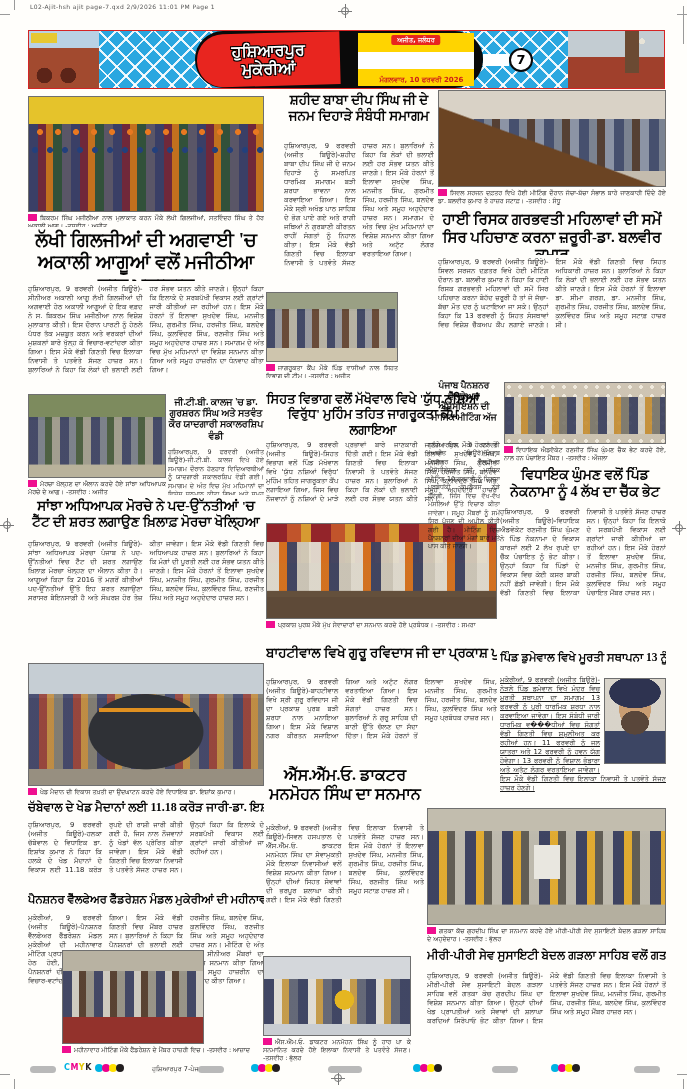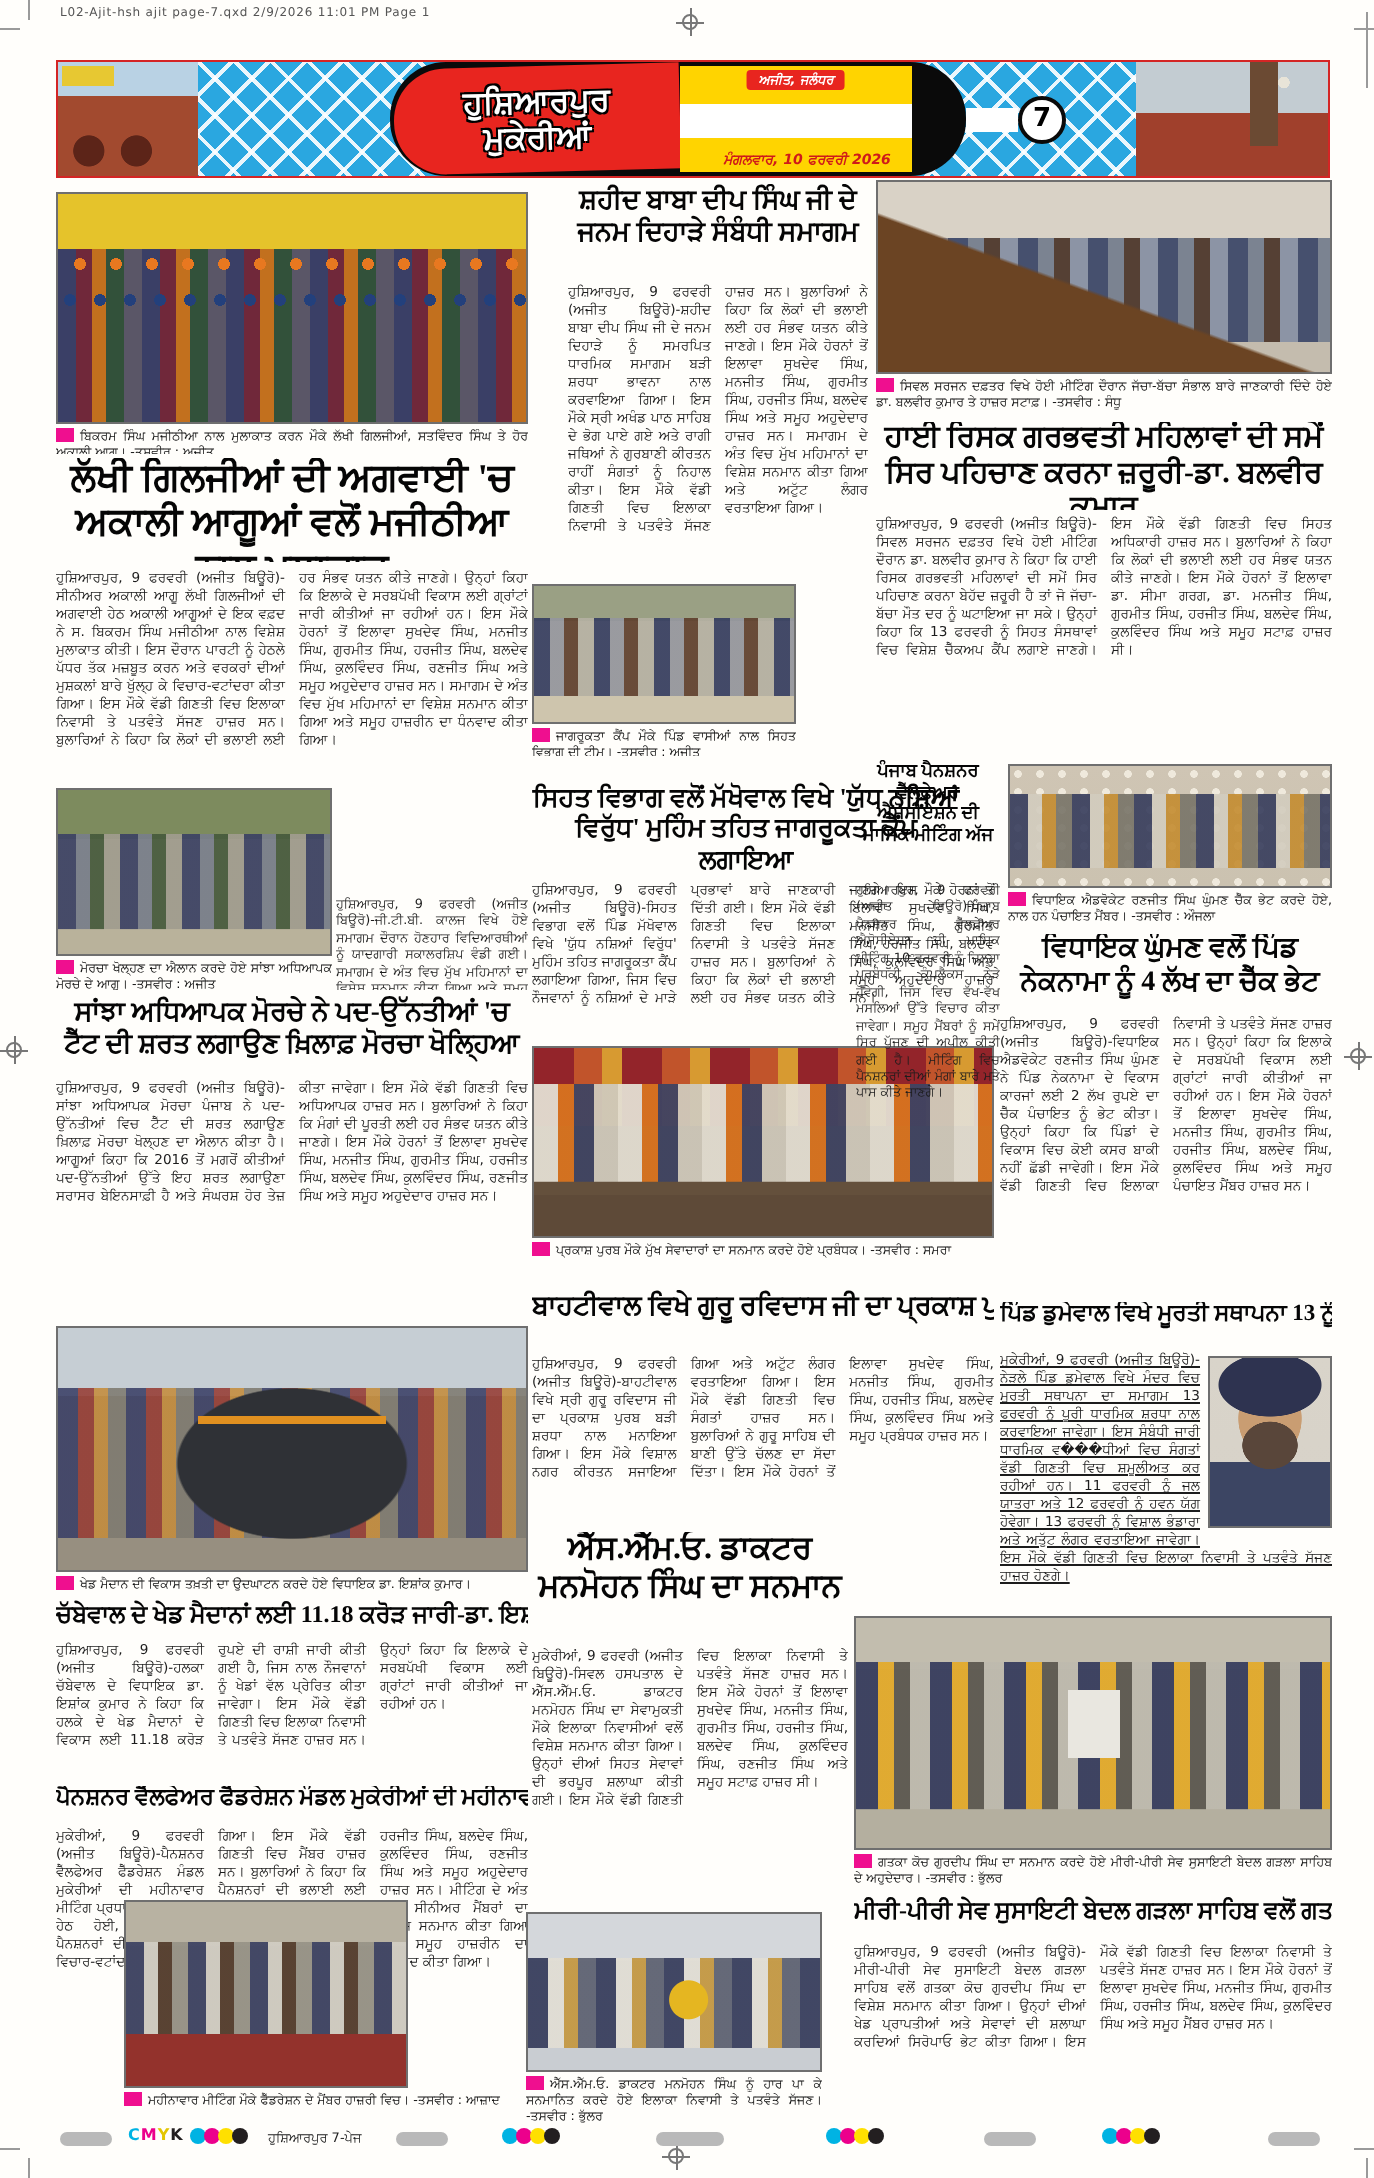--- a/index.html
+++ b/index.html
@@ -19,21 +19,21 @@
         border:1px solid #d42525;background-color:#2aa7e0;
         background-image:repeating-linear-gradient(45deg,transparent 0 11px,rgba(255,255,255,.9) 11px 13px),
                          repeating-linear-gradient(-45deg,transparent 0 11px,rgba(255,255,255,.9) 11px 13px);}
   .mast .mphoto{position:absolute;top:0;height:57px;border:0;}
   .moval{position:absolute;left:166px;top:0;width:288px;height:57px;background:#0a0a0a;border-radius:28px;}
   .mred{position:absolute;left:168px;top:2px;width:143px;height:53px;background:#e8251f;
         border-radius:26px 0 0 26px;display:flex;flex-direction:column;align-items:center;justify-content:center;
         transform:rotate(-1.5deg);}
   .mred .l{font-weight:bold;color:#fff;font-size:16px;line-height:1.1;white-space:nowrap;
         text-shadow:1px 1px 0 #000,-1px 1px 0 #000,1px -1px 0 #000,-1px -1px 0 #000;}
-  .myellow{position:absolute;left:311px;top:2px;width:116px;height:53px;background:#ffd400;overflow:hidden;font-style:italic;}
+  .myellow{position:absolute;left:329px;top:2px;width:116px;height:53px;background:#ffd400;overflow:hidden;}
   .mtag{position:absolute;left:50%;top:2px;transform:translateX(-50%);background:#e8251f;color:#fff;
         font-size:6.5px;font-weight:bold;padding:1px 6px;border-radius:2px;white-space:nowrap;}
   .mband{position:absolute;left:0;top:19px;width:116px;height:17px;background:#fff;}
   .mname{position:absolute;left:0;top:8px;width:116px;text-align:center;font-size:25px;font-weight:bold;color:#e8251f;
         text-shadow:1px 1px 0 #fff,-1px -1px 0 #fff,1px -1px 0 #fff,-1px 1px 0 #fff;}
   .mdate{position:absolute;left:0;bottom:2px;width:127px;text-align:center;font-size:7px;font-weight:bold;color:#cf1a1a;white-space:nowrap;}
   .mconn{position:absolute;left:454px;top:23px;width:26px;height:12px;background:#fff;}
   .mpg{position:absolute;left:480px;top:17px;width:24px;height:24px;background:#fff;border:2px solid #0a0a0a;
         border-radius:50%;box-sizing:border-box;text-align:center;font-size:13px;font-weight:bold;line-height:20px;color:#000;}
   
@@ -123,20 +123,21 @@
 
   <div class="photo" style="left:266px;top:292px;width:132px;height:70px;background-color:#cec5ad;
               background-image:repeating-linear-gradient(90deg,rgba(52,60,96,.9) 0 8px,rgba(148,150,158,.9) 8px 15px,rgba(94,62,44,.9) 15px 22px,rgba(180,176,162,.9) 22px 30px),linear-gradient(#9aa084 0 26%,#cec5ad 26%);
               background-size:100% 58%,100% 100%;background-position:0 16px,0 0;background-repeat:no-repeat;"></div>
   <div class="cap" style="left:266px;top:364px;width:132px;height:14px;">
     <i class="mk"></i><span>ਜਾਗਰੂਕਤਾ ਕੈਂਪ ਮੌਕੇ ਪਿੰਡ ਵਾਸੀਆਂ ਨਾਲ ਸਿਹਤ ਵਿਭਾਗ ਦੀ ਟੀਮ। -ਤਸਵੀਰ : ਅਜੀਤ</span>
   </div>
   <div class="hl" style="left:266px;top:391px;width:214px;height:47px;font-size:13px;">ਸਿਹਤ ਵਿਭਾਗ ਵਲੋਂ ਮੱਖੋਵਾਲ ਵਿਖੇ 'ਯੁੱਧ ਨਸ਼ਿਆਂ ਵਿਰੁੱਧ' ਮੁਹਿੰਮ ਤਹਿਤ ਜਾਗਰੂਕਤਾ ਕੈਂਪ ਲਗਾਇਆ</div>
   <div class="bt c3" style="left:266px;top:441px;width:231px;height:79px;">ਹੁਸ਼ਿਆਰਪੁਰ, 9 ਫਰਵਰੀ (ਅਜੀਤ ਬਿਊਰੋ)-ਸਿਹਤ ਵਿਭਾਗ ਵਲੋਂ ਪਿੰਡ ਮੱਖੋਵਾਲ ਵਿਖੇ 'ਯੁੱਧ ਨਸ਼ਿਆਂ ਵਿਰੁੱਧ' ਮੁਹਿੰਮ ਤਹਿਤ ਜਾਗਰੂਕਤਾ ਕੈਂਪ ਲਗਾਇਆ ਗਿਆ, ਜਿਸ ਵਿਚ ਨੌਜਵਾਨਾਂ ਨੂੰ ਨਸ਼ਿਆਂ ਦੇ ਮਾੜੇ ਪ੍ਰਭਾਵਾਂ ਬਾਰੇ ਜਾਣਕਾਰੀ ਦਿੱਤੀ ਗਈ। ਇਸ ਮੌਕੇ ਵੱਡੀ ਗਿਣਤੀ ਵਿਚ ਇਲਾਕਾ ਨਿਵਾਸੀ ਤੇ ਪਤਵੰਤੇ ਸੱਜਣ ਹਾਜ਼ਰ ਸਨ। ਬੁਲਾਰਿਆਂ ਨੇ ਕਿਹਾ ਕਿ ਲੋਕਾਂ ਦੀ ਭਲਾਈ ਲਈ ਹਰ ਸੰਭਵ ਯਤਨ ਕੀਤੇ ਜਾਣਗੇ। ਇਸ ਮੌਕੇ ਹੋਰਨਾਂ ਤੋਂ ਇਲਾਵਾ ਸੁਖਦੇਵ ਸਿੰਘ, ਮਨਜੀਤ ਸਿੰਘ, ਗੁਰਮੀਤ ਸਿੰਘ, ਹਰਜੀਤ ਸਿੰਘ, ਬਲਦੇਵ ਸਿੰਘ, ਕੁਲਵਿੰਦਰ ਸਿੰਘ ਅਤੇ ਸਮੂਹ ਅਹੁਦੇਦਾਰ ਹਾਜ਼ਰ ਸਨ।</div>
 
+  <div class="hl" style="left:168px;top:397px;width:96px;height:48px;font-size:9.5px;">ਜੀ.ਟੀ.ਬੀ. ਕਾਲਜ 'ਚ ਡਾ. ਗੁਰਸ਼ਰਨ ਸਿੰਘ ਅਤੇ ਸਤਵੰਤ ਕੌਰ ਯਾਦਗਾਰੀ ਸਕਾਲਰਸ਼ਿਪ ਵੰਡੀ</div>
   <div class="bt" style="left:168px;top:448px;width:96px;height:47px;font-size:6.4px;">ਹੁਸ਼ਿਆਰਪੁਰ, 9 ਫਰਵਰੀ (ਅਜੀਤ ਬਿਊਰੋ)-ਜੀ.ਟੀ.ਬੀ. ਕਾਲਜ ਵਿਖੇ ਹੋਏ ਸਮਾਗਮ ਦੌਰਾਨ ਹੋਣਹਾਰ ਵਿਦਿਆਰਥੀਆਂ ਨੂੰ ਯਾਦਗਾਰੀ ਸਕਾਲਰਸ਼ਿਪ ਵੰਡੀ ਗਈ। ਸਮਾਗਮ ਦੇ ਅੰਤ ਵਿਚ ਮੁੱਖ ਮਹਿਮਾਨਾਂ ਦਾ ਵਿਸ਼ੇਸ਼ ਸਨਮਾਨ ਕੀਤਾ ਗਿਆ ਅਤੇ ਸਮੂਹ ਹਾਜ਼ਰੀਨ ਦਾ ਧੰਨਵਾਦ ਕੀਤਾ ਗਿਆ।</div>
 
   <div class="photo" style="left:28px;top:394px;width:138px;height:84px;background-color:#b9b29b;
               background-image:repeating-linear-gradient(90deg,rgba(60,66,100,.92) 0 9px,rgba(120,126,138,.92) 9px 16px,rgba(70,90,60,.92) 16px 23px,rgba(160,156,142,.92) 23px 31px),linear-gradient(#7d8b5e 0 30%,#b9b29b 30%);
               background-size:100% 58%,100% 100%;background-position:0 22px,0 0;background-repeat:no-repeat;"></div>
   <div class="cap" style="left:28px;top:480px;width:138px;height:15px;">
     <i class="mk"></i><span>ਮੋਰਚਾ ਖੋਲ੍ਹਣ ਦਾ ਐਲਾਨ ਕਰਦੇ ਹੋਏ ਸਾਂਝਾ ਅਧਿਆਪਕ ਮੋਰਚੇ ਦੇ ਆਗੂ। -ਤਸਵੀਰ : ਅਜੀਤ</span>
   </div>
   <div class="hl" style="left:28px;top:498px;width:236px;height:38px;font-size:13.5px;">ਸਾਂਝਾ ਅਧਿਆਪਕ ਮੋਰਚੇ ਨੇ ਪਦ-ਉੱਨਤੀਆਂ 'ਚ ਟੈੱਟ ਦੀ ਸ਼ਰਤ ਲਗਾਉਣ ਖ਼ਿਲਾਫ਼ ਮੋਰਚਾ ਖੋਲ੍ਹਿਆ</div>
   <div class="bt c2" style="left:28px;top:540px;width:236px;height:120px;">ਹੁਸ਼ਿਆਰਪੁਰ, 9 ਫਰਵਰੀ (ਅਜੀਤ ਬਿਊਰੋ)-ਸਾਂਝਾ ਅਧਿਆਪਕ ਮੋਰਚਾ ਪੰਜਾਬ ਨੇ ਪਦ-ਉੱਨਤੀਆਂ ਵਿਚ ਟੈੱਟ ਦੀ ਸ਼ਰਤ ਲਗਾਉਣ ਖ਼ਿਲਾਫ਼ ਮੋਰਚਾ ਖੋਲ੍ਹਣ ਦਾ ਐਲਾਨ ਕੀਤਾ ਹੈ। ਆਗੂਆਂ ਕਿਹਾ ਕਿ 2016 ਤੋਂ ਮਗਰੋਂ ਕੀਤੀਆਂ ਪਦ-ਉੱਨਤੀਆਂ ਉੱਤੇ ਇਹ ਸ਼ਰਤ ਲਗਾਉਣਾ ਸਰਾਸਰ ਬੇਇਨਸਾਫ਼ੀ ਹੈ ਅਤੇ ਸੰਘਰਸ਼ ਹੋਰ ਤੇਜ਼ ਕੀਤਾ ਜਾਵੇਗਾ। ਇਸ ਮੌਕੇ ਵੱਡੀ ਗਿਣਤੀ ਵਿਚ ਅਧਿਆਪਕ ਹਾਜ਼ਰ ਸਨ। ਬੁਲਾਰਿਆਂ ਨੇ ਕਿਹਾ ਕਿ ਮੰਗਾਂ ਦੀ ਪੂਰਤੀ ਲਈ ਹਰ ਸੰਭਵ ਯਤਨ ਕੀਤੇ ਜਾਣਗੇ। ਇਸ ਮੌਕੇ ਹੋਰਨਾਂ ਤੋਂ ਇਲਾਵਾ ਸੁਖਦੇਵ ਸਿੰਘ, ਮਨਜੀਤ ਸਿੰਘ, ਗੁਰਮੀਤ ਸਿੰਘ, ਹਰਜੀਤ ਸਿੰਘ, ਬਲਦੇਵ ਸਿੰਘ, ਕੁਲਵਿੰਦਰ ਸਿੰਘ, ਰਣਜੀਤ ਸਿੰਘ ਅਤੇ ਸਮੂਹ ਅਹੁਦੇਦਾਰ ਹਾਜ਼ਰ ਸਨ।</div>
@@ -204,21 +205,21 @@
     <i class="mk"></i><span>ਗਤਕਾ ਕੋਚ ਗੁਰਦੀਪ ਸਿੰਘ ਦਾ ਸਨਮਾਨ ਕਰਦੇ ਹੋਏ ਮੀਰੀ-ਪੀਰੀ ਸੇਵ ਸੁਸਾਇਟੀ ਬੇਦਲ ਗੜਲਾ ਸਾਹਿਬ ਦੇ ਅਹੁਦੇਦਾਰ। -ਤਸਵੀਰ : ਭੁੱਲਰ</span>
   </div>
   <div class="hl" style="left:427px;top:948px;width:239px;height:20px;font-size:12px;white-space:nowrap;">ਮੀਰੀ-ਪੀਰੀ ਸੇਵ ਸੁਸਾਇਟੀ ਬੇਦਲ ਗੜਲਾ ਸਾਹਿਬ ਵਲੋਂ ਗਤਕਾ ਕੋਚ ਦਾ ਸਨਮਾਨ</div>
   <div class="bt c2" style="left:427px;top:972px;width:239px;height:86px;">ਹੁਸ਼ਿਆਰਪੁਰ, 9 ਫਰਵਰੀ (ਅਜੀਤ ਬਿਊਰੋ)-ਮੀਰੀ-ਪੀਰੀ ਸੇਵ ਸੁਸਾਇਟੀ ਬੇਦਲ ਗੜਲਾ ਸਾਹਿਬ ਵਲੋਂ ਗਤਕਾ ਕੋਚ ਗੁਰਦੀਪ ਸਿੰਘ ਦਾ ਵਿਸ਼ੇਸ਼ ਸਨਮਾਨ ਕੀਤਾ ਗਿਆ। ਉਨ੍ਹਾਂ ਦੀਆਂ ਖੇਡ ਪ੍ਰਾਪਤੀਆਂ ਅਤੇ ਸੇਵਾਵਾਂ ਦੀ ਸ਼ਲਾਘਾ ਕਰਦਿਆਂ ਸਿਰੋਪਾਓ ਭੇਟ ਕੀਤਾ ਗਿਆ। ਇਸ ਮੌਕੇ ਵੱਡੀ ਗਿਣਤੀ ਵਿਚ ਇਲਾਕਾ ਨਿਵਾਸੀ ਤੇ ਪਤਵੰਤੇ ਸੱਜਣ ਹਾਜ਼ਰ ਸਨ। ਇਸ ਮੌਕੇ ਹੋਰਨਾਂ ਤੋਂ ਇਲਾਵਾ ਸੁਖਦੇਵ ਸਿੰਘ, ਮਨਜੀਤ ਸਿੰਘ, ਗੁਰਮੀਤ ਸਿੰਘ, ਹਰਜੀਤ ਸਿੰਘ, ਬਲਦੇਵ ਸਿੰਘ, ਕੁਲਵਿੰਦਰ ਸਿੰਘ ਅਤੇ ਸਮੂਹ ਮੈਂਬਰ ਹਾਜ਼ਰ ਸਨ।</div>
 
   <div class="blob" style="left:30px;top:1066px;width:26px;"></div>
   <div class="cmyk" style="left:64px;top:1063px;">
     <span class="C">C</span><span class="M">M</span><span class="Y">Y</span><span class="K">K</span>
   </div>
   <div class="dots" style="left:96px;top:1064px;"><i class="d-c"></i><i class="d-m"></i><i class="d-y"></i><i class="d-k"></i></div>
-  <div class="flabel" style="left:134px;top:1065px;">ਹੁਸ਼ਿਆਰਪੁਰ 7-ਪੇਜ</div>
+  <div class="flabel" style="left:152px;top:1065px;">ਹੁਸ਼ਿਆਰਪੁਰ 7-ਪੇਜ</div>
   <div class="blob" style="left:198px;top:1066px;width:26px;"></div>
   <div class="dots" style="left:252px;top:1064px;"><i class="d-c"></i><i class="d-m"></i><i class="d-y"></i><i class="d-k"></i></div>
   <div class="blob" style="left:328px;top:1066px;width:34px;"></div>
   <div class="dots" style="left:414px;top:1064px;"><i class="d-c"></i><i class="d-m"></i><i class="d-y"></i><i class="d-k"></i></div>
   <div class="blob" style="left:492px;top:1066px;width:26px;"></div>
   <div class="dots" style="left:552px;top:1064px;"><i class="d-c"></i><i class="d-m"></i><i class="d-y"></i><i class="d-k"></i></div>
   <div class="blob" style="left:634px;top:1066px;width:26px;"></div>
 
 </div>
 

